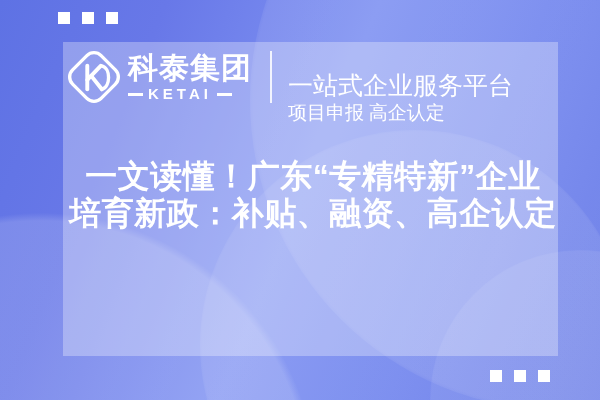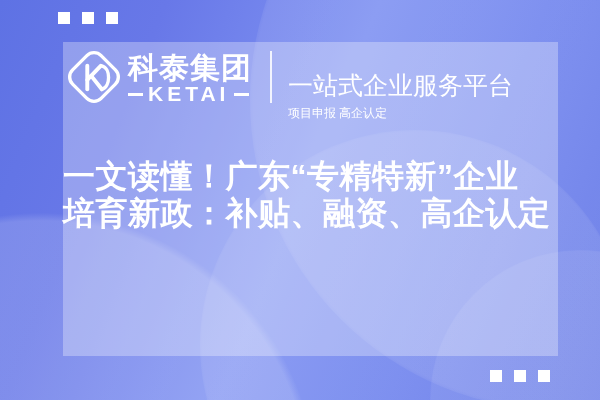--- a/index.html
+++ b/index.html
@@ -114,21 +114,21 @@
     color: #ffffff;
   }
   .logo-en .rule {
     width: 15px;
     height: 3px;
     background: #ffffff;
   }
   .logo-en .txt {
     font-family: "Liberation Sans", sans-serif;
     font-weight: bold;
-    font-size: 21px;
+    font-size: 15px;
     line-height: 16px;
     letter-spacing: 4px;
     color: #ffffff;
     white-space: nowrap;
   }
 
   .divider {
     width: 2px;
     height: 52px;
     background: rgba(255,255,255,0.85);
@@ -148,41 +148,41 @@
     font-family: "Liberation Sans", sans-serif;
     font-size: 25px;
     line-height: 29px;
     color: #ffffff;
     white-space: nowrap;
     letter-spacing: 0px;
     margin-top: 40px;
   }
   .tagline-sub {
     font-family: "Liberation Serif", serif;
-    font-size: 12px;
+    font-size: 19px;
     line-height: 22px;
     color: #ffffff;
     white-space: nowrap;
     margin-top: 2px;
   }
 
   
   .headline {
     position: absolute;
     left: 63px;
     top: 158px;
     width: 500px;
     font-family: "Liberation Sans", sans-serif;
     font-weight: bold;
     font-size: 32px;
     line-height: 37px;
     color: #ffffff;
     letter-spacing: 0.5px;
   }
-  .headline .ln { display: block; white-space: nowrap; }
+  .headline .ln { display: block; white-space: nowrap; text-align: center; }
 </style>
 </head>
 <body>
 
 <div class="banner">
 
   <div class="arc arc-a"></div>
   <div class="arc arc-b"></div>
   <div class="arc arc-c"></div>
   <div class="arc arc-d"></div>

